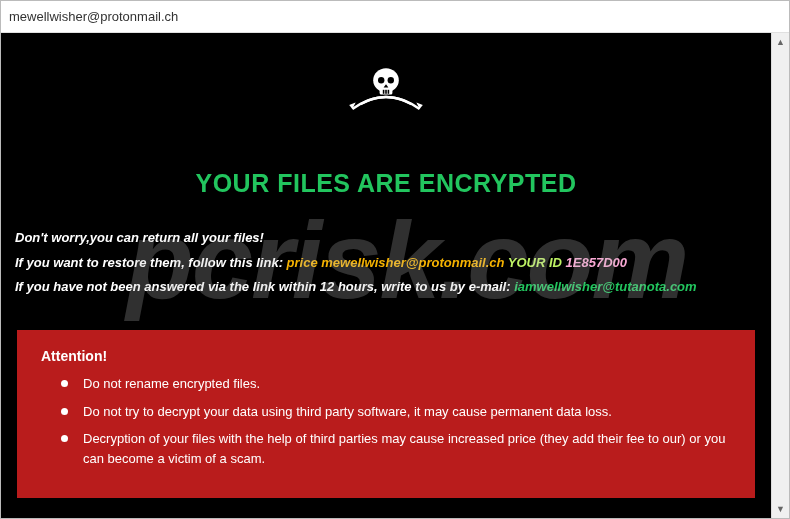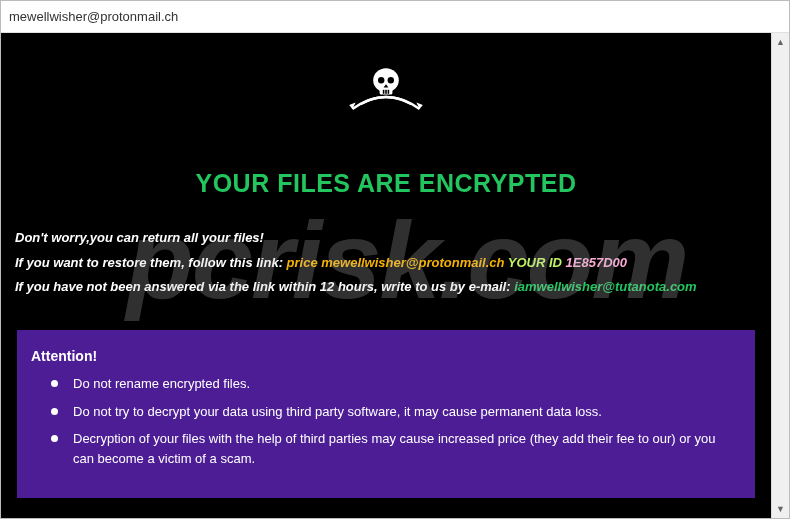--- a/index.html
+++ b/index.html
@@ -96,23 +96,23 @@
       line-height: 1.9;
       font-weight: bold;
       padding: 0 2px;
       font-style: italic;
     }
     .info-lines .email1 { color: #f5b200; }
     .info-lines .your-id-label { color: #bef264; }
     .info-lines .id-val { color: #f9a8d4; }
     .info-lines .email2 { color: #22c55e; margin-top: 26px; }
     .attention-box {
-      background: #4c1d95;
+      background: #b91c1c;
       margin: 30px 4px 0 4px;
-      padding: 18px 22px 22px 14px;
+      padding: 18px 22px 22px 24px;
       font-size: 13px;
       color: #fff;
     }
     .attention-title {
       font-weight: bold;
       margin-bottom: 10px;
       font-size: 14px;
     }
     .attention-list {
       list-style: none;

